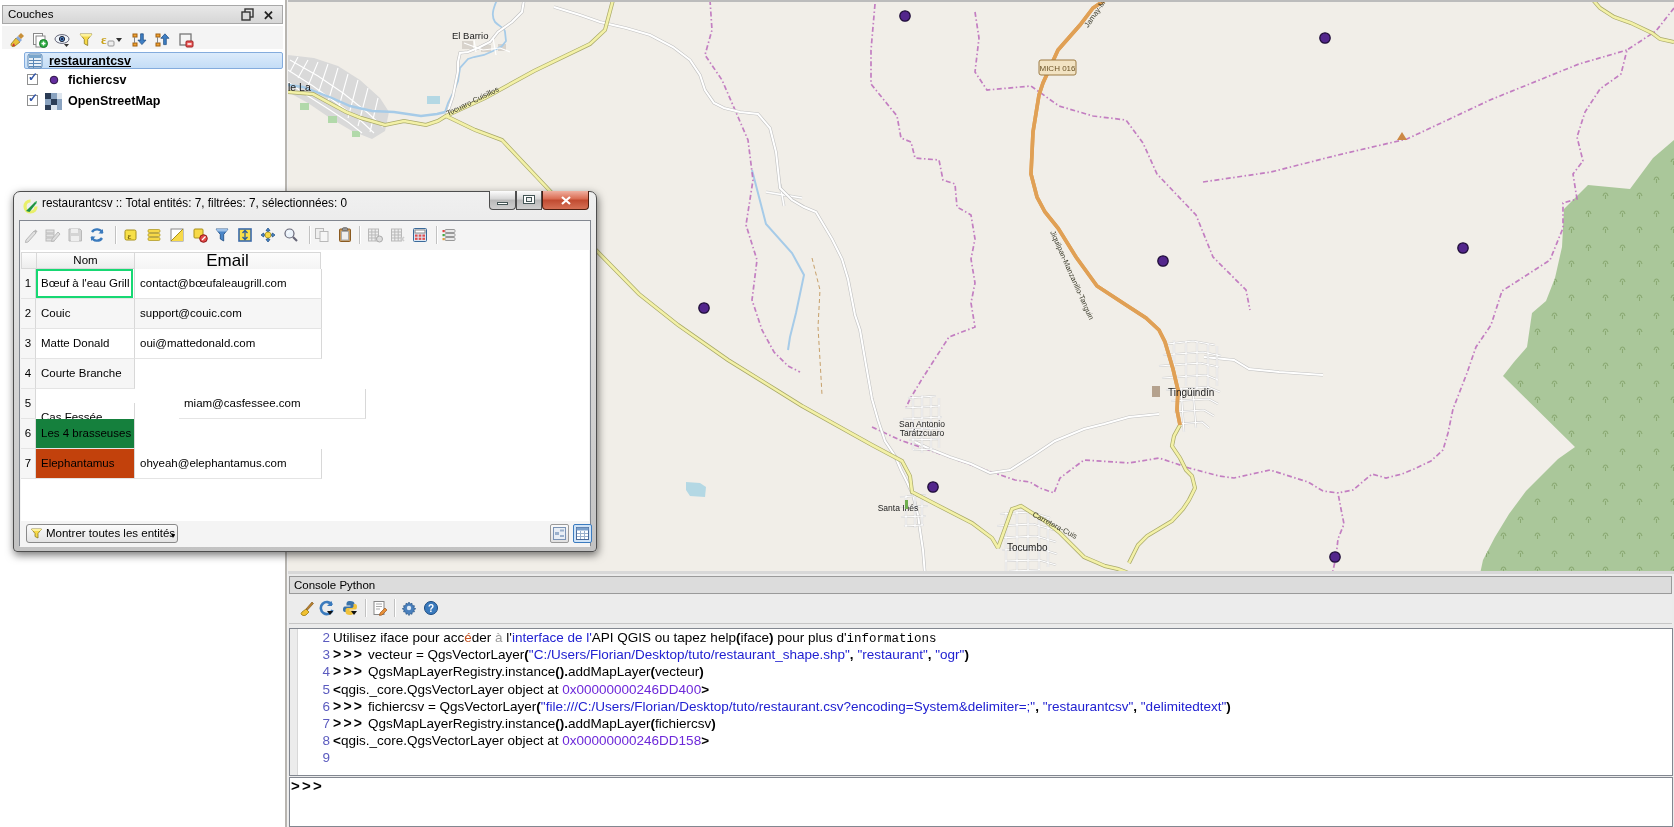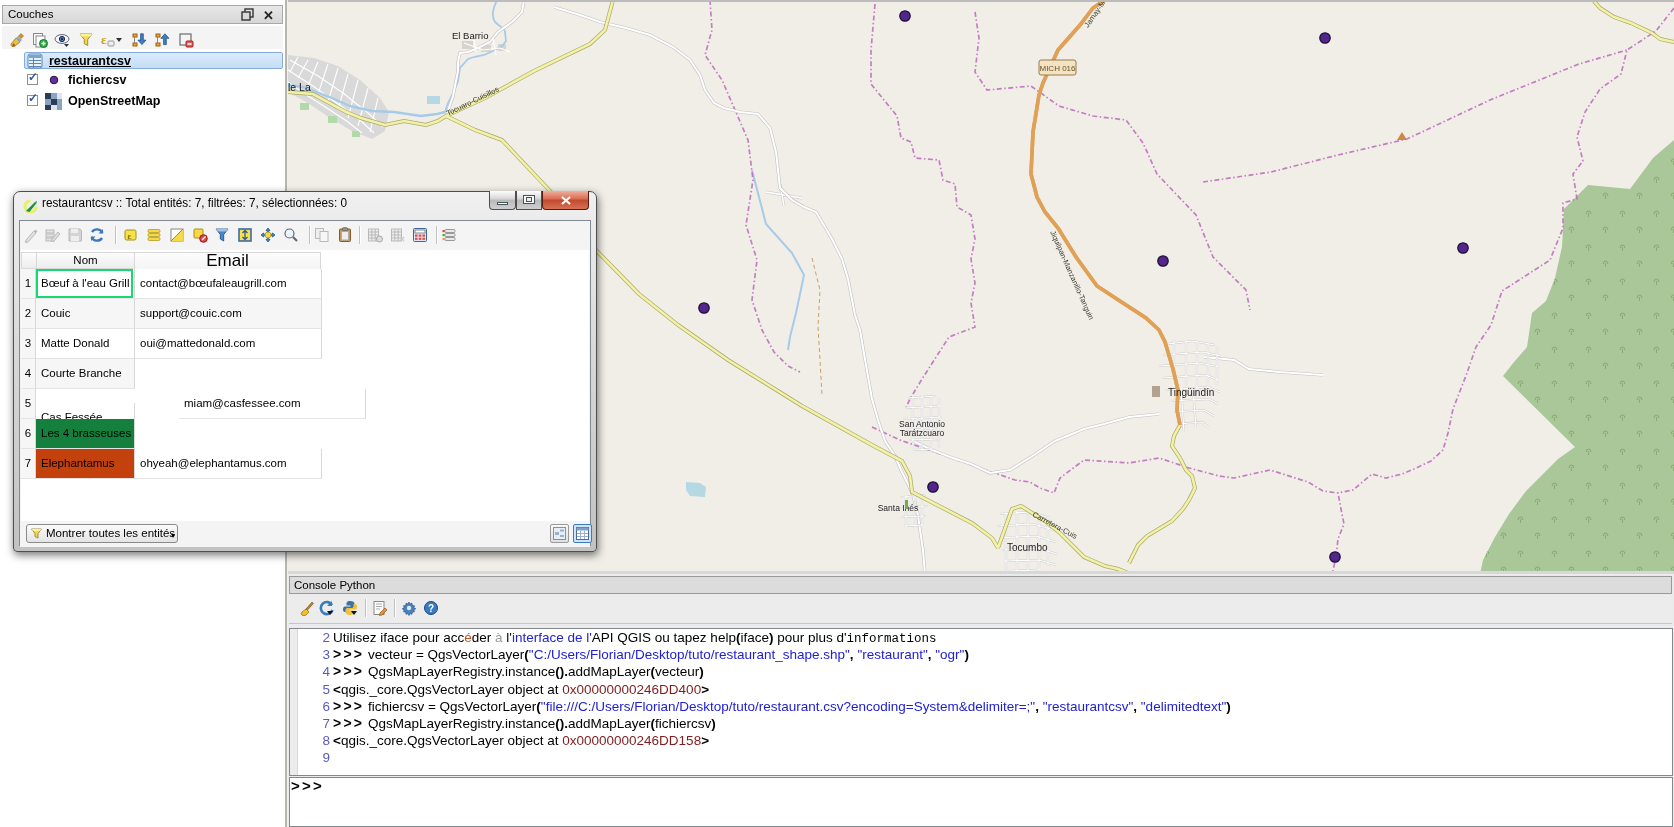--- a/index.html
+++ b/index.html
@@ -11,21 +11,21 @@
 #consolepanel{position:absolute;left:288px;top:574px;width:1386px;height:253px;background:#ebebeb;}
 #attrwin{position:absolute;left:13px;top:191px;width:584px;height:361px;}
 .tree{position:absolute;left:0;top:50px;width:287px;font-size:12.5px;font-weight:bold;color:#000;}
 .cb{position:absolute;width:11px;height:11px;background:#fff;border:1px solid #8e8f8f;box-sizing:border-box;}
 .check{position:absolute;font-size:12px;color:#3356a8;font-weight:bold;}
 .cl{height:17.2px;line-height:17.2px;}
 .cl:first-child{margin-top:1.5px;}
 .ln{display:inline-block;width:40px;text-align:right;margin-right:3px;color:#5b5bbf;}
 .st{color:#2121d1;}
 .pr{font-weight:bold;letter-spacing:2.2px;font-size:14px;}
-.ad{color:#7f1d1d;}
+.ad{color:#6d28d9;}
 .ac{color:#c05020;}
 .ac2{color:#999;}
 </style>
 </head>
 <body>
 <div id="leftpanel">
   <div class="ptitle">Couches
     <span style="position:absolute;right:28px;top:2px;width:13px;height:13px;"><svg width="13" height="13">
           <rect x="4" y="1" width="8" height="8" fill="none" stroke="#333" stroke-width="1.4"></rect>
           <rect x="1" y="4" width="8" height="8" fill="#d9d9d9" stroke="#333" stroke-width="1.4"></rect>

